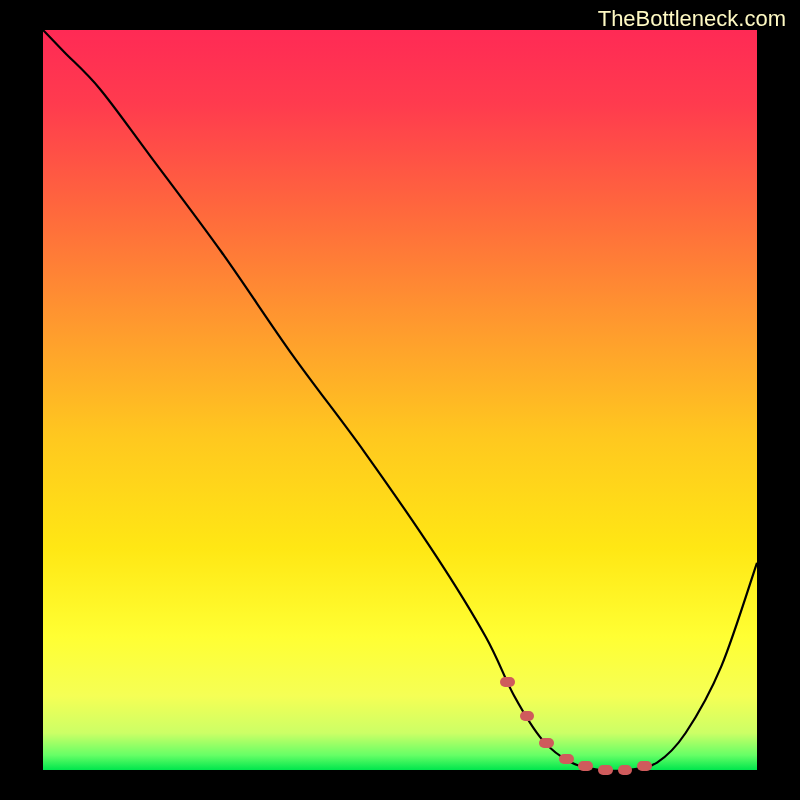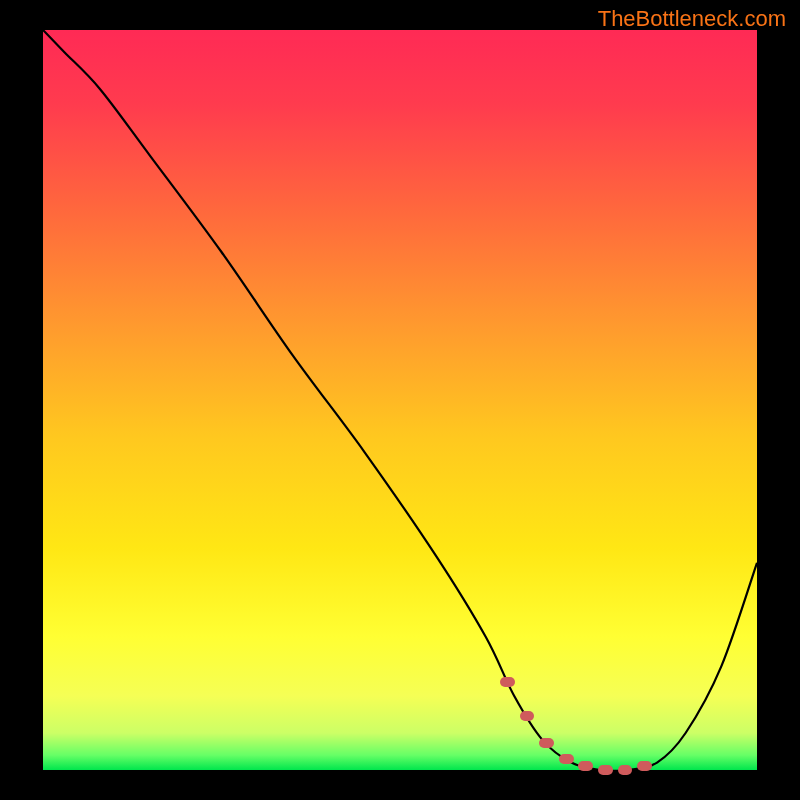--- a/index.html
+++ b/index.html
@@ -8,21 +8,21 @@
     height: 800px;
     background: #000;
     position: relative;
     overflow: hidden;
     font-family: Arial, sans-serif;
   }
   .watermark {
     position: absolute;
     top: 6px;
     right: 14px;
-    color: #f97316;
+    color: #fef9c3;
     font-size: 22px;
     font-weight: 500;
     z-index: 10;
   }
   .plot-area {
     position: absolute;
     left: 43px;
     top: 30px;
     width: 714px;
     height: 740px;

